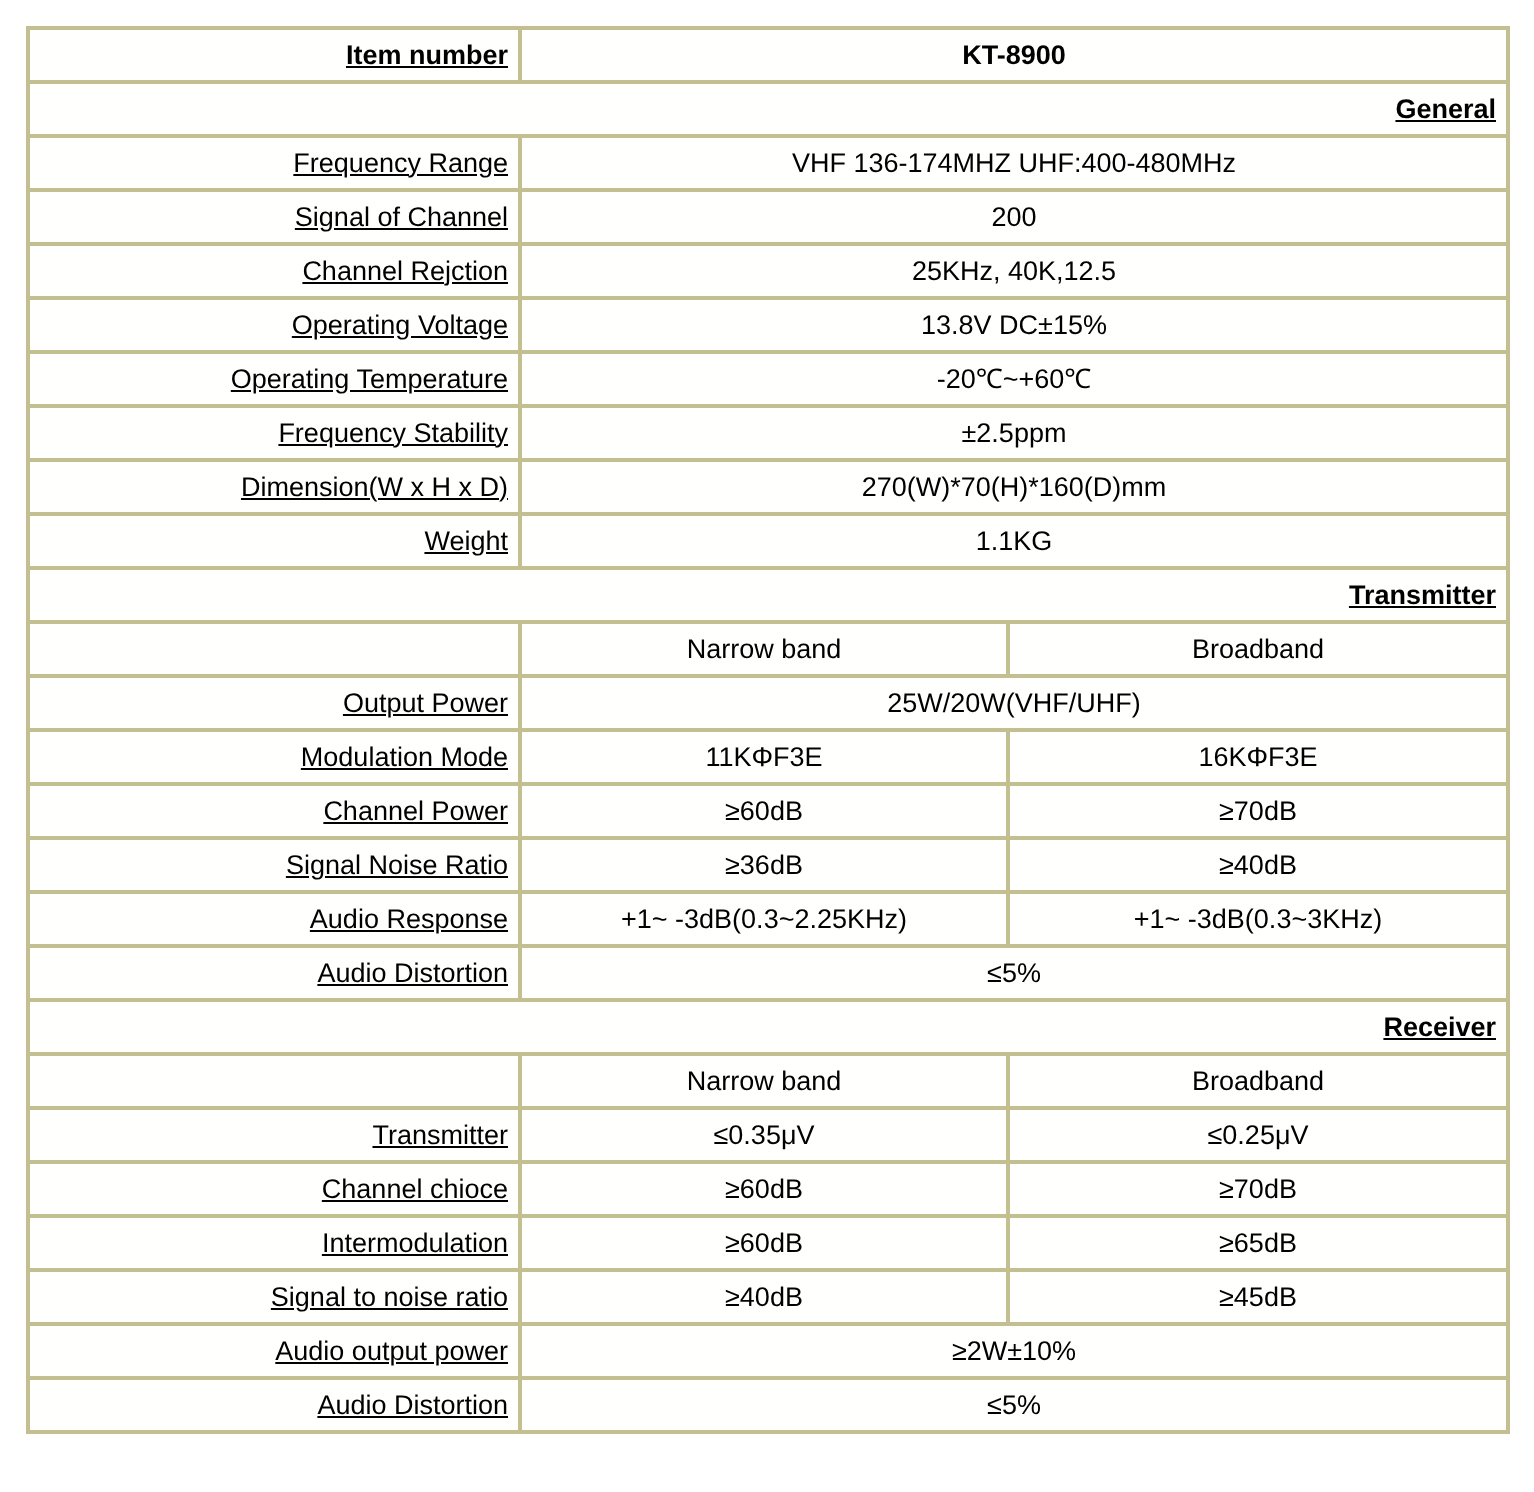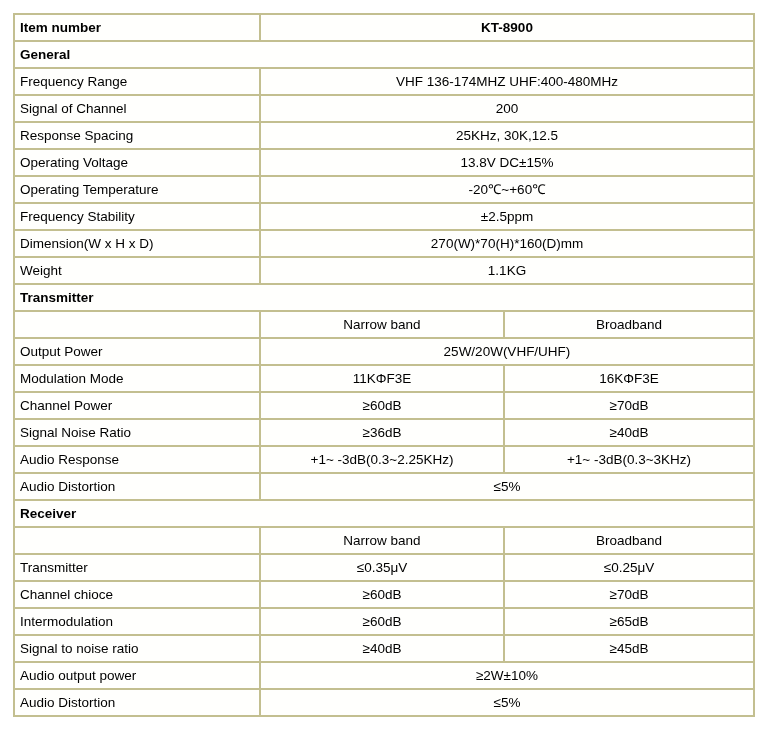--- a/index.html
+++ b/index.html
@@ -36,21 +36,21 @@
     vertical-align: middle;
     background: #fffffd;
     overflow: hidden;
     white-space: nowrap;
   }
   
   col.c-label  { width: 246px; }
   col.c-narrow { width: 244px; }
   col.c-broad  { width: 250px; }
 
-  td.label     { text-align: left; }
+  td.label     { text-align: right; text-decoration: underline; }
   td.value     { text-align: center; }
   td.section   { font-weight: bold; }
   td.merged    { }
   td.blank     { }
   .sub-head    { text-align: left; }
 </style>
 </head>
 <body>
 
 <div id="spec-wrap">
@@ -70,22 +70,22 @@
         </tr>
         <tr>
           <td class="label">Frequency Range</td>
           <td class="value" colspan="2">VHF 136-174MHZ UHF:400-480MHz</td>
         </tr>
         <tr>
           <td class="label">Signal of Channel</td>
           <td class="value" colspan="2">200</td>
         </tr>
         <tr>
-          <td class="label">Response Spacing</td>
-          <td class="value" colspan="2">25KHz,  30K,12.5</td>
+          <td class="label">Channel Rejction</td>
+          <td class="value" colspan="2">25KHz,  40K,12.5</td>
         </tr>
         <tr>
           <td class="label">Operating Voltage</td>
           <td class="value" colspan="2">13.8V DC±15%</td>
         </tr>
         <tr>
           <td class="label">Operating Temperature</td>
           <td class="value" colspan="2">-20℃~+60℃</td>
         </tr>
         <tr>

